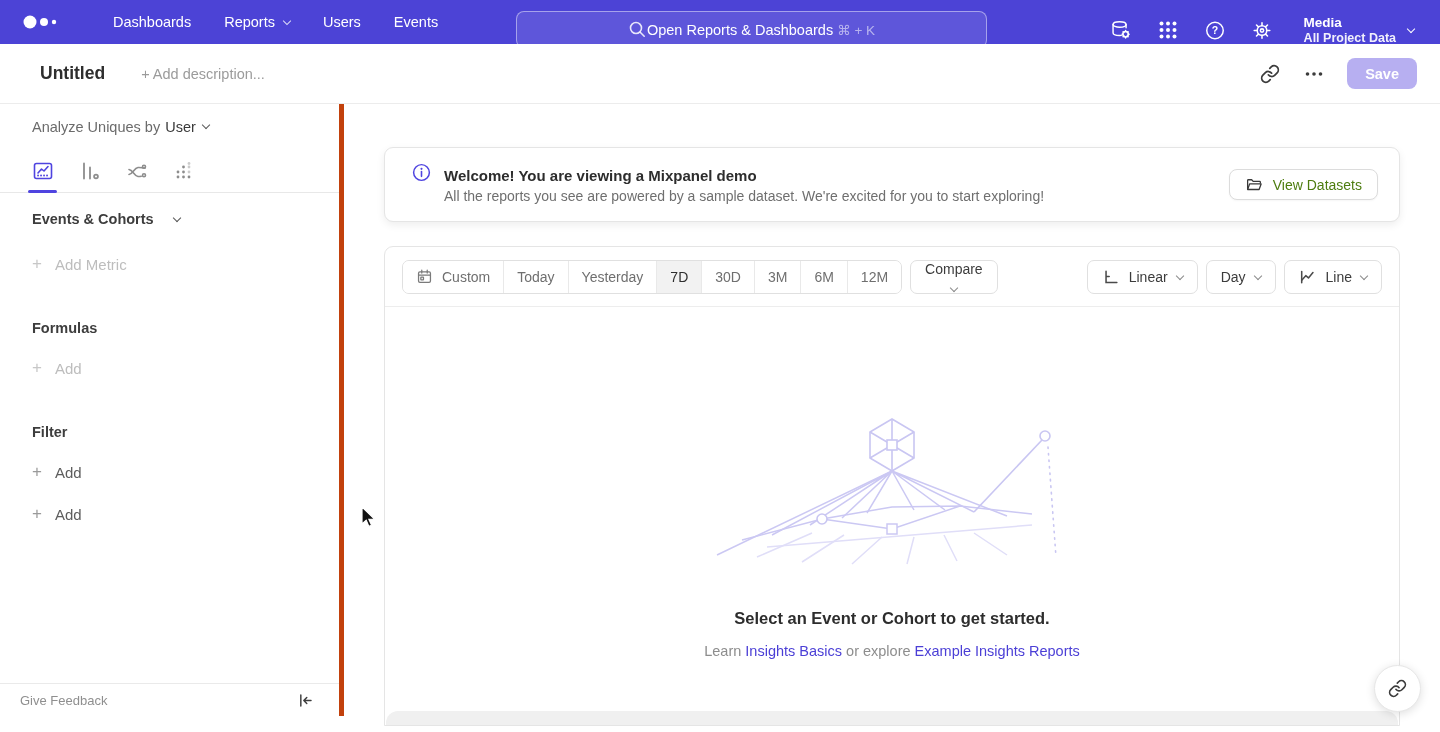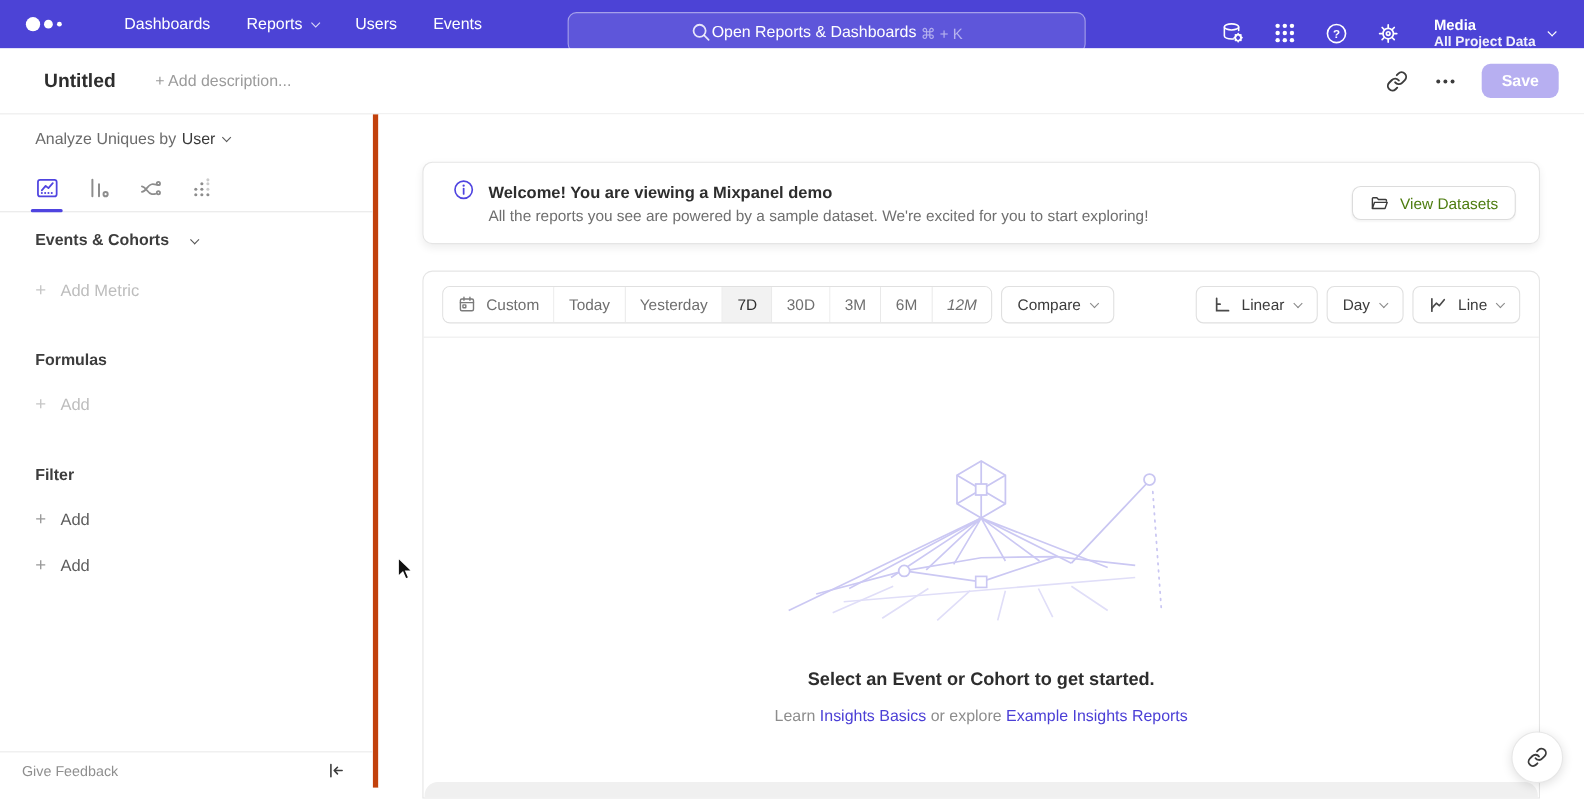--- a/index.html
+++ b/index.html
@@ -62,25 +62,25 @@
   .banner-text { margin-left:12px; }
   .banner-title { font-size:15px; font-weight:700; color:#2d2d2d; line-height:21px; }
   .banner-sub { font-size:14px; color:#6f6f6f; margin-top:2px; }
   .view-datasets { margin-left:auto; height:31px; border:1px solid #dcdcdc; border-radius:8px; background:#fff; display:flex; align-items:center; gap:10px; padding:0 15px; font-size:14px; font-weight:400; color:#4d7c0f; cursor:pointer; box-shadow:0 1px 2px rgba(0,0,0,.04); }
 
   
   .chart-card { position:absolute; left:40px; right:40px; top:142px; bottom:-10px; border:1px solid #e5e5e5; border-radius:9px 9px 0 0; background:#fff; }
   .card-toolbar { height:60px; display:flex; align-items:center; padding:0 17px; border-bottom:1px solid #ededed; }
   .seg-group { display:flex; align-items:stretch; height:34px; border:1px solid #e0e0e0; border-radius:7px; overflow:hidden; }
   .seg { display:flex; align-items:center; gap:9px; padding:0 13px; font-size:14px; color:#6f6f6f; border-right:1px solid #e9e9e9; cursor:pointer; background:#fff; white-space:nowrap; }
-  .seg:last-child { border-right:none;font-style:italic; }
+  .seg:last-child { border-right:none; }
   .seg.selected { background:#f2f2f2; color:#2f2f2f; font-weight:500; }
   .btn { height:34px; border:1px solid #e0e0e0; border-radius:7px; background:#fff; display:flex; align-items:center; gap:9px; padding:0 14px; font-size:14px; color:#3c3c3c; cursor:pointer; }
   .btn .chev { color:#8a8a8a; margin-top:-1px; }
-  .compare { margin-left:8px; }
+  .compare { margin-left:8px;flex-direction:column; }
   .toolbar-right { margin-left:auto; display:flex; gap:8px; }
 
   .empty-wrap { display:flex; flex-direction:column; align-items:center; }
   .illus { margin-top:100px; }
   .empty-title { margin-top:44px; font-size:16.5px; font-weight:700; color:#2d2d2d; }
   .empty-links { margin-top:15px; font-size:14.5px; color:#8d8d8d; }
   .plink { color:#4b3fd6; font-weight:500; cursor:pointer; text-decoration:none; }
 
   .table-peek { position:absolute; left:1px; right:1px; bottom:0px; height:14px; background:#f0f0f0; border-radius:12px 12px 0 0; }
 

